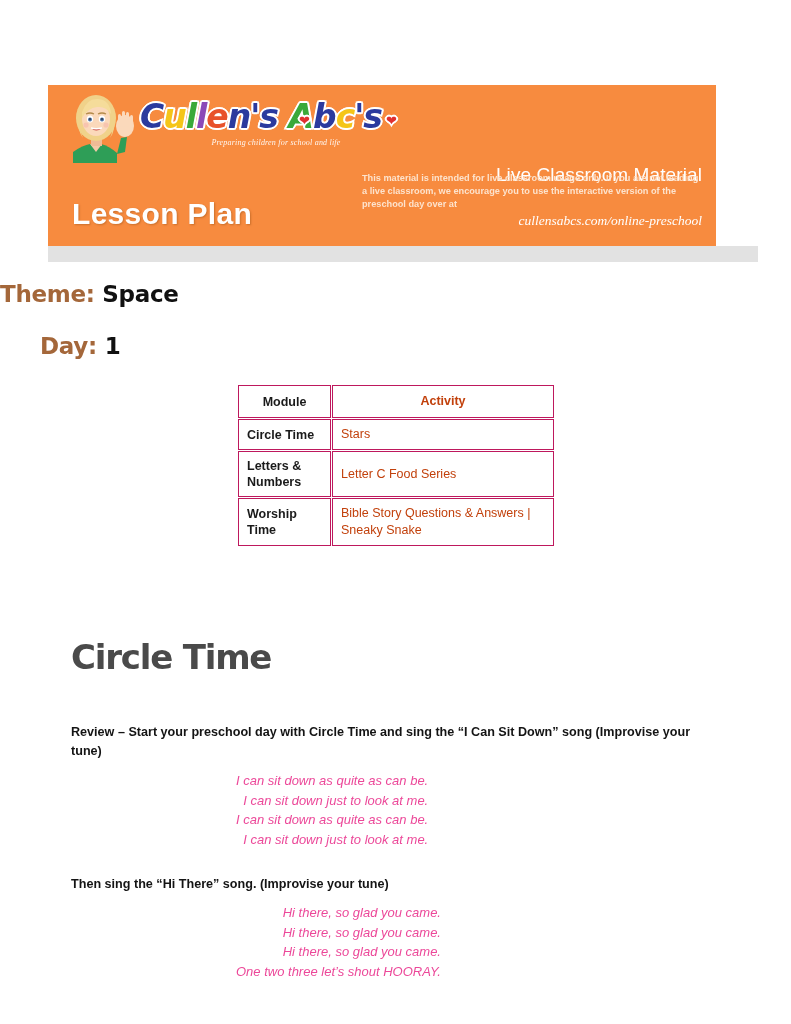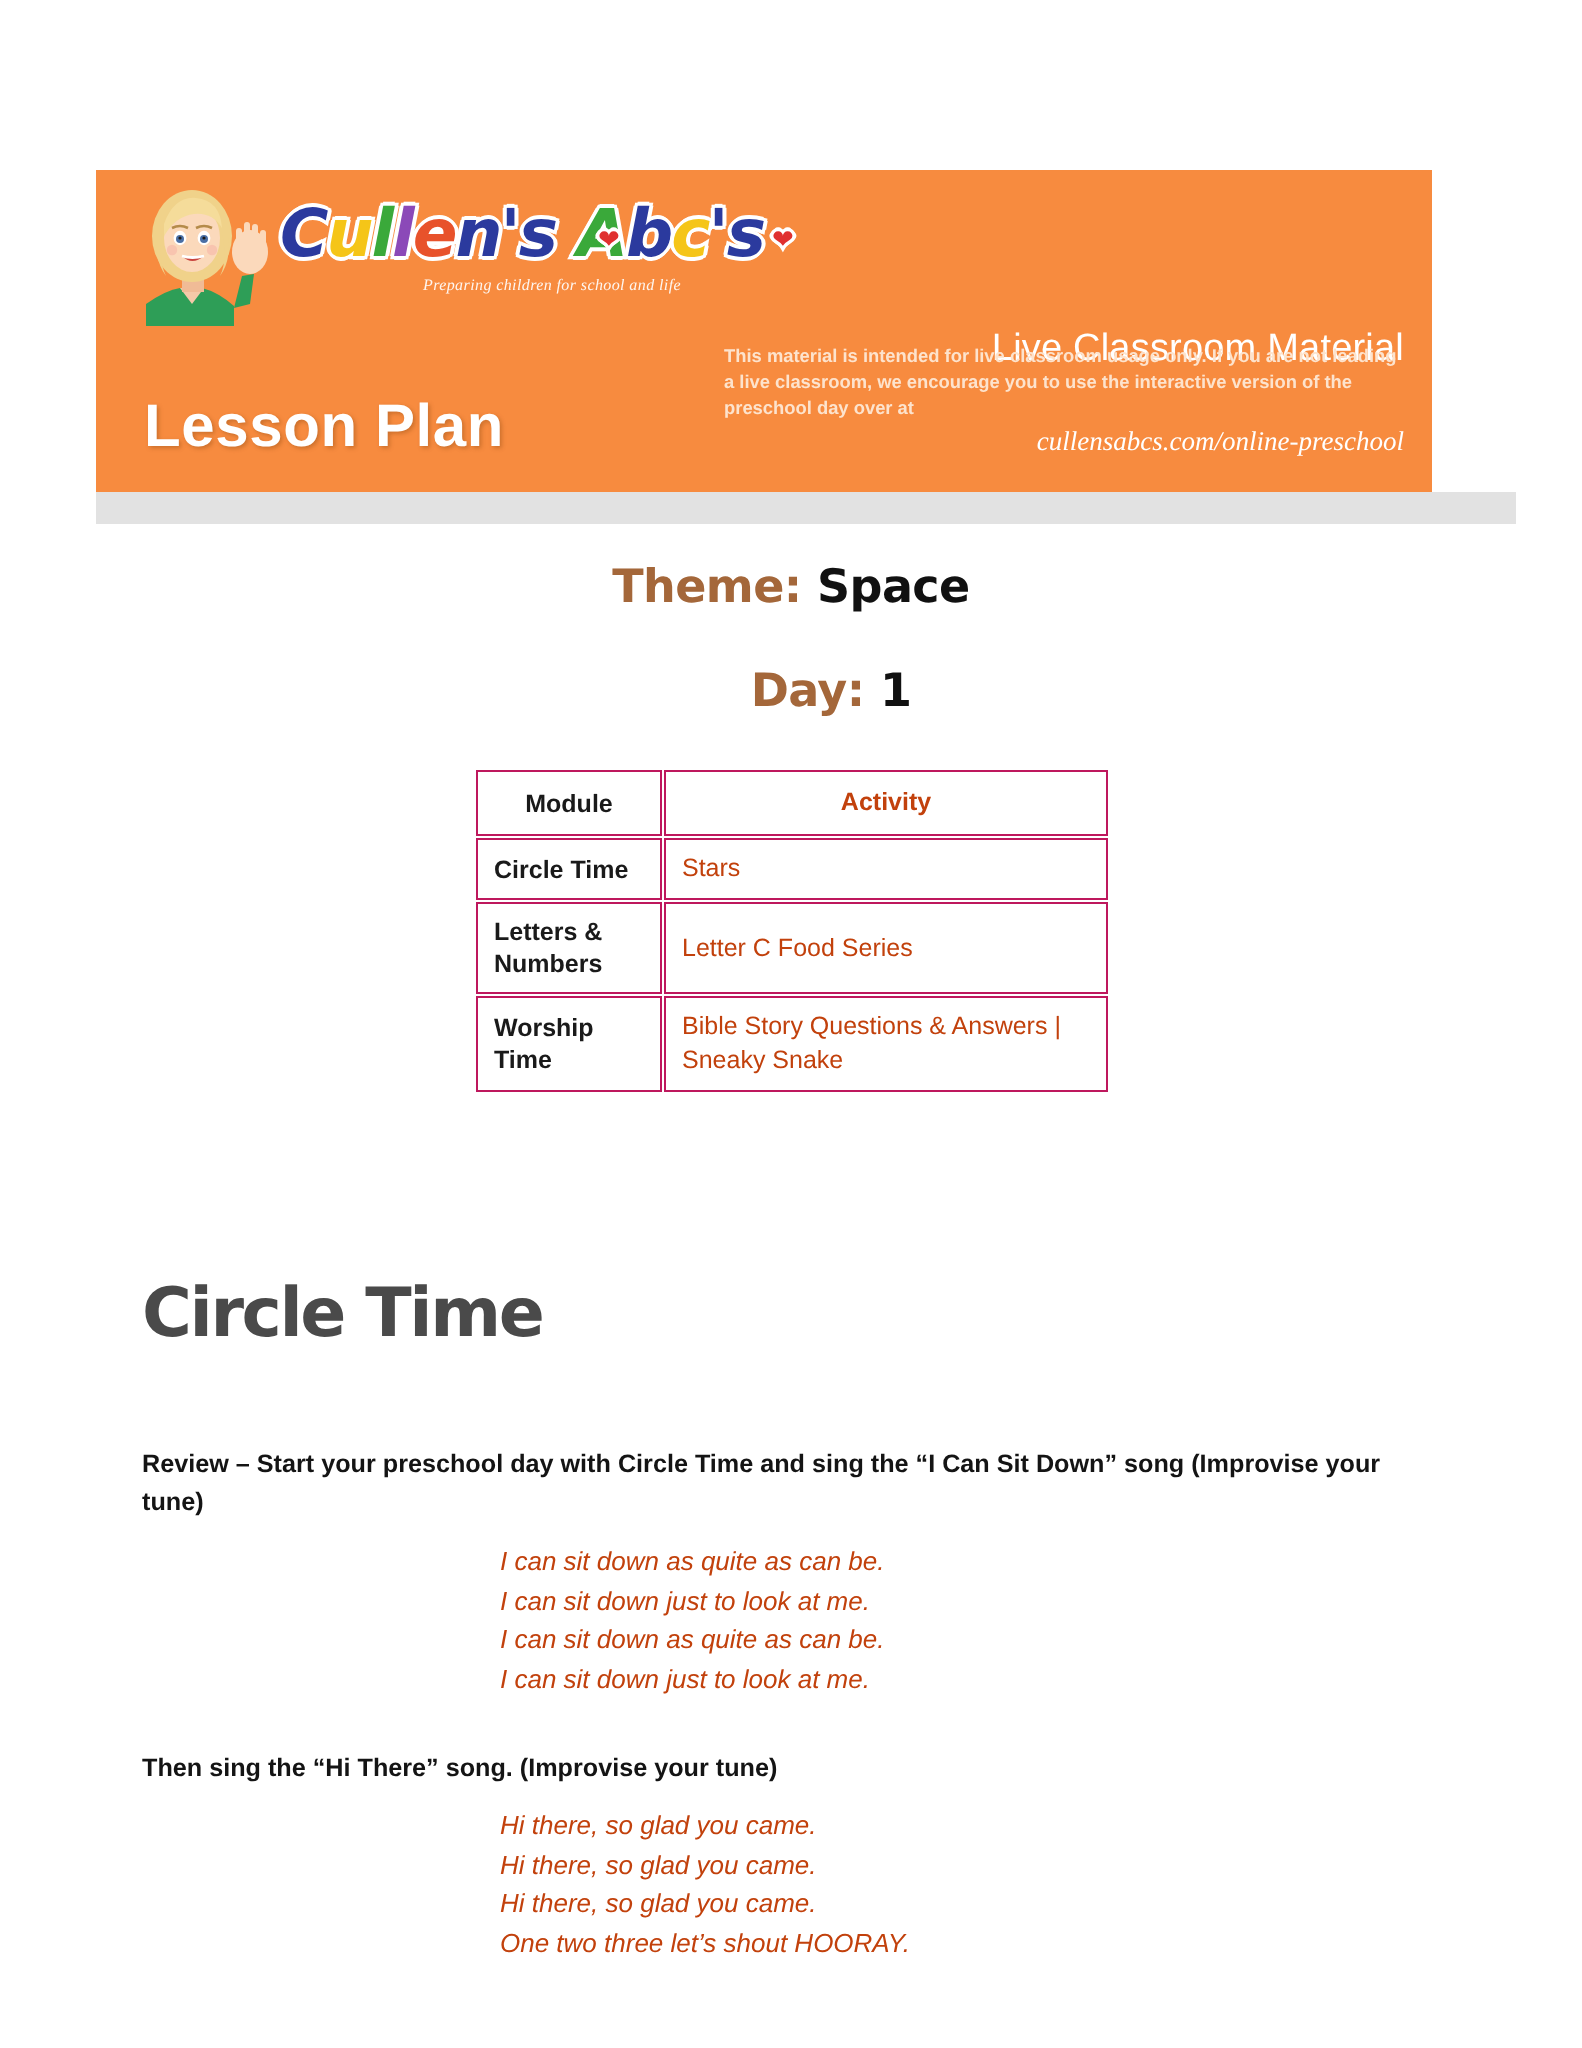--- a/index.html
+++ b/index.html
@@ -125,21 +125,21 @@
     color: #ffffff;
     font-size: 13.5px;
     font-style: italic;
     font-family: "Liberation Serif", serif;
   }
 
   
   .theme-line, .day-line {
     position: absolute;
     width: 100%;
-    text-align: center;
+    text-align: left;
     font-family: "DejaVu Sans", sans-serif;
     font-weight: bold;
     letter-spacing: -.3px;
   }
   .theme-line { top: 281px; font-size: 23px; }
   .day-line   { top: 333px; font-size: 23px; padding-left: 40px; }
   .lbl-brown  { color: #a4673a; }
   .lbl-black  { color: #111111; }
 
   
@@ -198,26 +198,27 @@
     font-weight: bold;
     font-size: 12.6px;
     line-height: 19px;
     color: #141414;
   }
   .para-1 { top: 723px; }
   .para-2 { top: 875px; }
 
   .lyrics {
     position: absolute;
-    left: 250px;
+    left: 236px;
     font-family: "Liberation Sans", sans-serif;
     font-style: italic;
     font-size: 13px;
     line-height: 19.5px;
-    color: #c2410c;
+    color: #ec4899;
+    text-align: right;
   }
   .lyrics-1 { top: 771px; }
   .lyrics-2 { top: 903px; }
   .lyrics div { white-space: nowrap; }
 </style>
 </head>
 <body>
 
 <div class="page">
 

